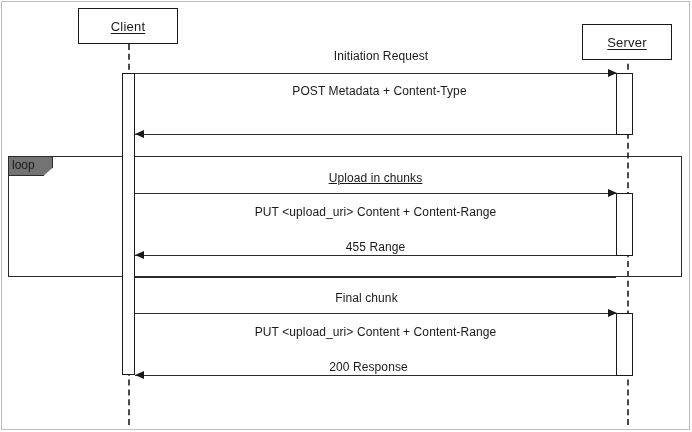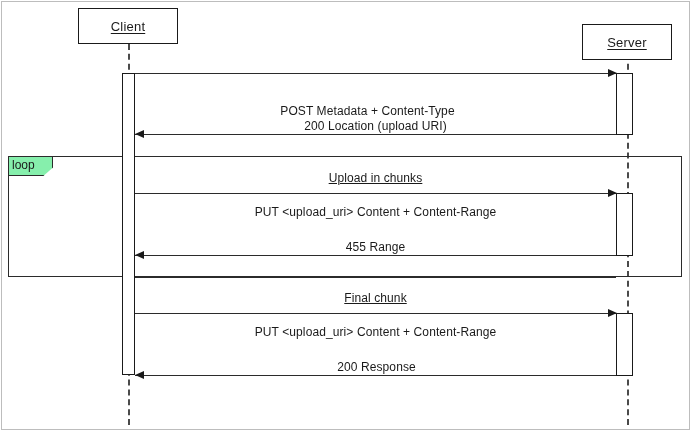--- a/index.html
+++ b/index.html
@@ -103,21 +103,21 @@
     position: absolute;
     border: 1px solid #2b2b2b;
     background: transparent;
     box-sizing: border-box;
   }
   .fragment-tag {
     position: absolute;
     border: 1px solid #2b2b2b;
     border-top: none;
     border-left: none;
-    background: #86efac;
+    background: #737373;
     box-sizing: border-box;
     font-size: 12px;
     color: #1a1a1a;
     line-height: 17px;
     padding: 0 4px 0 3px;
     clip-path: polygon(0 0, 100% 0, 100% 55%, 78% 100%, 0 100%);
   }
 </style>
 </head>
 <body>
@@ -132,50 +132,50 @@
   <div class="fragment" style="left:8px; top:156px; width:674px; height:121px;"></div>
   <div class="fragment-tag" style="left:9px; top:157px; width:44px; height:19px;">loop</div>
 
   <div class="participant" style="left:78px; top:8px; width:100px; height:36px;">
     <span class="pname">Client</span>
   </div>
   <div class="participant" style="left:582px; top:24px; width:90px; height:36px;">
     <span class="pname">Server</span>
   </div>
 
+  <div class="msglabel" style="left:135px; top:49px; width:492px;">Initiation Request</div>
   <div class="msgline" style="left:135px; top:73px; width:481px;"></div>
   <div class="arrowhead right" style="left:608px; top:69px;"></div>
 
-  <div class="msglabel" style="left:127px; top:84px; width:481px;margin-top:20px;">POST Metadata + Content-Type</div>
+  <div class="msglabel" style="left:139px; top:84px; width:481px;">POST Metadata + Content-Type</div>
   <div class="msgline" style="left:135px; top:134px; width:481px;"></div>
 
-  <div class="msglabel" style="left:135px; top:119px; width:481px;">200 Location (upload URI)</div>
   <div class="msgline" style="left:135px; top:134px; width:481px;"></div>
   <div class="arrowhead left" style="left:135px; top:130px;"></div>
   <div class="msgline" style="left:135px; top:156px; width:481px;"></div>
 
   <div class="msglabel" style="left:135px; top:171px; width:481px;text-decoration:underline;">Upload in chunks</div>
   <div class="msgline" style="left:135px; top:193px; width:481px;"></div>
   <div class="arrowhead right" style="left:608px; top:189px;"></div>
 
   <div class="msglabel" style="left:135px; top:205px; width:481px;">PUT &lt;upload_uri&gt; Content + Content-Range</div>
   <div class="msgline" style="left:135px; top:255px; width:481px;"></div>
 
   <div class="msglabel" style="left:135px; top:240px; width:481px;">455 Range</div>
   <div class="msgline" style="left:135px; top:255px; width:481px;"></div>
   <div class="arrowhead left" style="left:135px; top:251px;"></div>
   <div class="msgline" style="left:135px; top:277px; width:481px;"></div>
 
-  <div class="msglabel" style="left:135px; top:291px; width:481px;text-decoration:underline;">Final chunk</div>
+  <div class="msglabel" style="left:126px; top:291px; width:481px;">Final chunk</div>
   <div class="msgline" style="left:135px; top:313px; width:481px;"></div>
   <div class="arrowhead right" style="left:608px; top:309px;"></div>
 
   <div class="msglabel" style="left:135px; top:325px; width:481px;">PUT &lt;upload_uri&gt; Content + Content-Range</div>
 
-  <div class="msglabel" style="left:136px; top:360px; width:481px;">200 Response</div>
+  <div class="msglabel" style="left:128px; top:360px; width:481px;">200 Response</div>
   <div class="msgline" style="left:135px; top:375px; width:481px;"></div>
   <div class="arrowhead left" style="left:135px; top:371px;"></div>
 
   <div class="activation" style="left:122px; top:73px; width:13px; height:302px;"></div>
   <div class="activation" style="left:616px; top:73px; width:17px; height:62px;"></div>
   <div class="activation" style="left:616px; top:193px; width:17px; height:63px;"></div>
   <div class="activation" style="left:616px; top:313px; width:17px; height:63px;"></div>
 
 </div>
 

